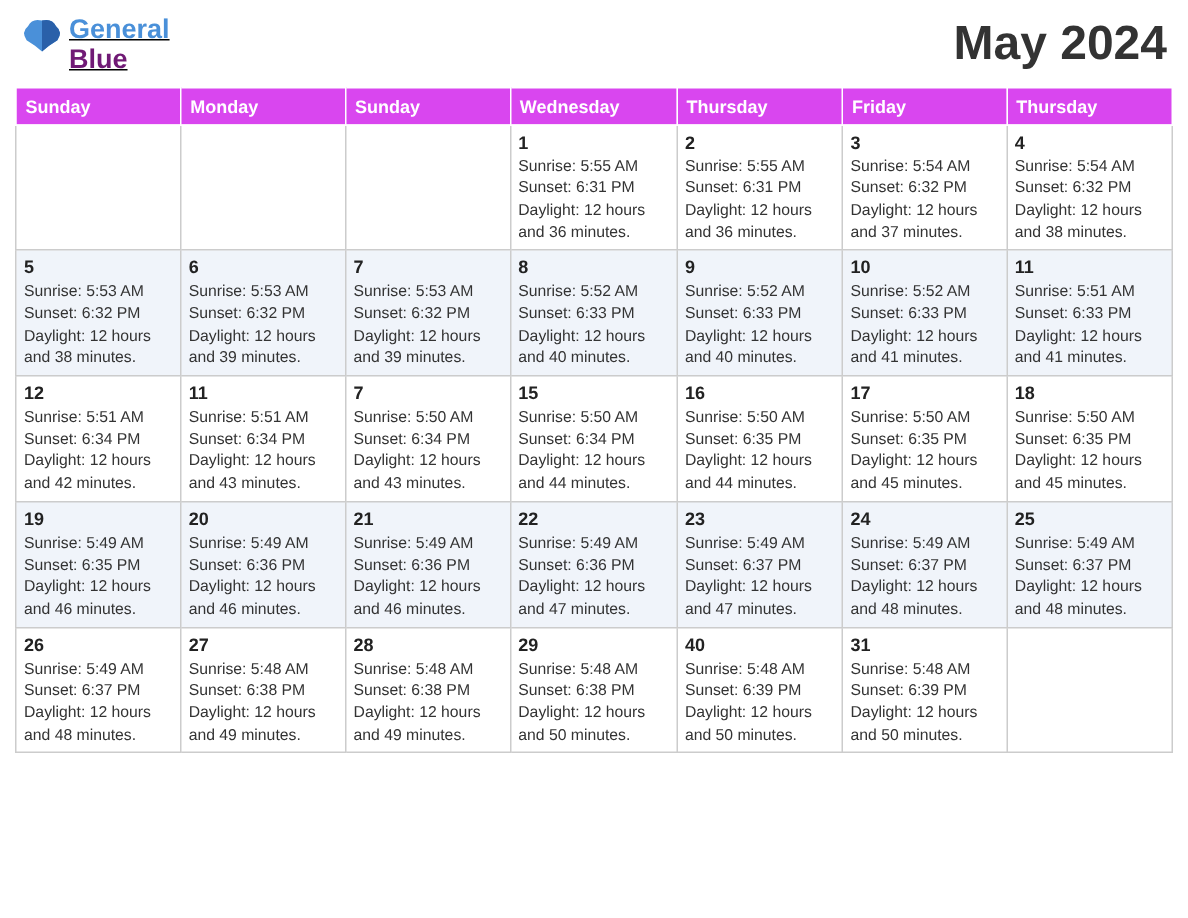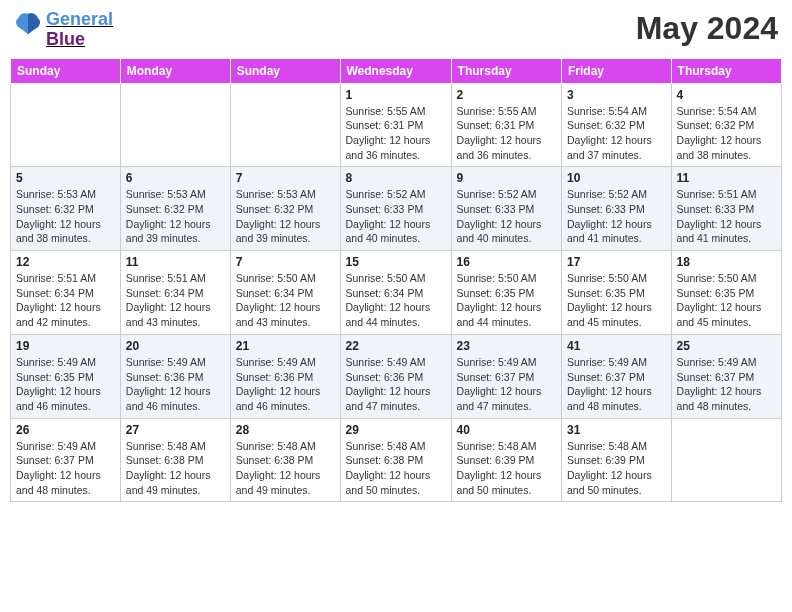--- a/index.html
+++ b/index.html
@@ -261,21 +261,21 @@
 Sunset: 6:36 PM
 Daylight: 12 hours and 47 minutes.</div>
         </td>
         <td>
           <span class="day-num">23</span>
           <div class="day-info">Sunrise: 5:49 AM
 Sunset: 6:37 PM
 Daylight: 12 hours and 47 minutes.</div>
         </td>
         <td>
-          <span class="day-num">41</span>
+          <span class="day-num">24</span>
           <div class="day-info">Sunrise: 5:49 AM
 Sunset: 6:37 PM
 Daylight: 12 hours and 48 minutes.</div>
         </td>
         <td>
           <span class="day-num">25</span>
           <div class="day-info">Sunrise: 5:49 AM
 Sunset: 6:37 PM
 Daylight: 12 hours and 48 minutes.</div>
         </td>

